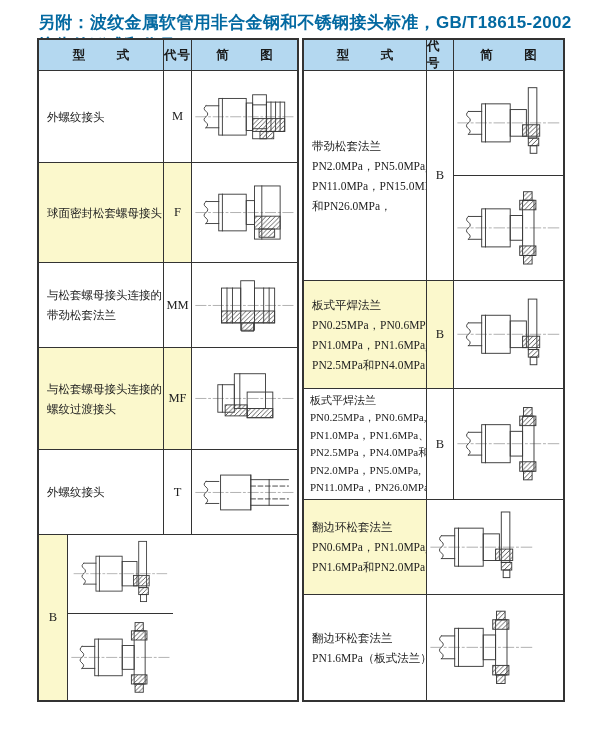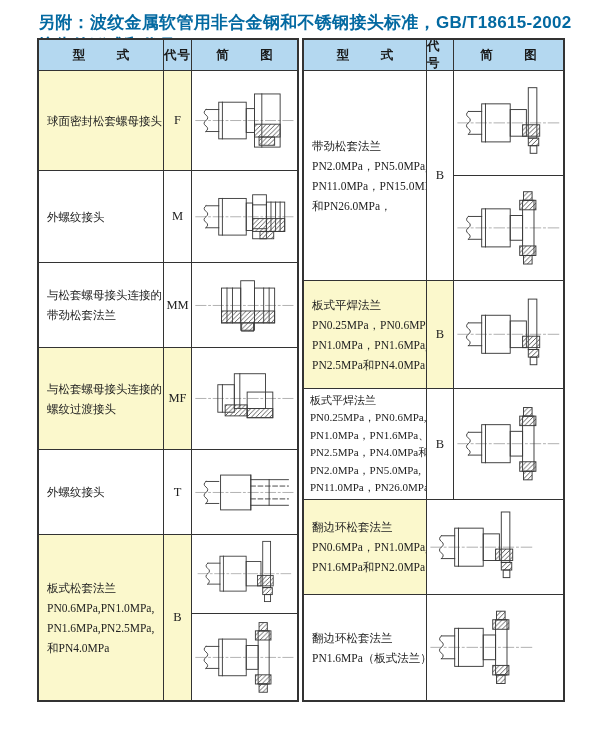--- a/index.html
+++ b/index.html
@@ -45,45 +45,20 @@
 </svg>
 
 <div class="page">
   <div class="title">另附：波纹金属软管用非合金钢和不锈钢接头标准，GB/T18615-2002接头的形式和代号。</div>
   <div class="tbl" id="left-table">
       <div class="tr hdr">
         <div class="cell hc hc-type" style="width:124px">型 式</div>
         <div class="cell hc hc-code" style="width:28px">代号</div>
         <div class="cell hc hc-diagram" style="width:106px">简 图</div>
       </div>
-      <div class="tr" style="height:100px">
-        <div class="cell type-cell hl" style="width:124px">
-          <div class="line">球面密封松套螺母接头</div>
-        </div>
-        <div class="cell code-cell hl" style="width:28px">F</div>
-        <div class="cell diag-cell" style="width:106px">
-          <div class="diag-sub" style="height:99px">
-            <svg class="fitting" viewBox="0 0 110 84" preserveAspectRatio="xMidYMid meet">
-              <g fill="none" stroke="#3a3a3a" stroke-width="1" stroke-linecap="square">
-                <line x1="2" y1="42" x2="108" y2="42" stroke="#888" stroke-width="0.7" stroke-dasharray="11 3 2 3"></line>
-                <path d="M13,30 q-4,3 0,6 q4,3 0,6 q-4,3 0,6 q4,3 0,6"></path>
-                <line x1="13" y1="30" x2="27" y2="30"></line>
-                <line x1="13" y1="54" x2="27" y2="54"></line>
-                <rect x="27" y="22" width="30" height="40"></rect>
-                <line x1="31" y1="22" x2="31" y2="62"></line>
-                <rect x="57" y="29" width="9" height="26"></rect>
-                <rect x="66" y="13" width="28" height="58"></rect>
-                <line x1="74" y1="13" x2="74" y2="71"></line>
-                <rect x="66" y="46" width="28" height="14" fill="url(#hatch)" stroke="#3a3a3a"></rect>
-                <rect x="71" y="60" width="17" height="9" fill="url(#hatch)" stroke="#3a3a3a"></rect>
-              </g>
-            </svg>
-          </div>
-        </div>
-      </div>
       <div class="tr" style="height:92px">
         <div class="cell type-cell" style="width:124px">
           <div class="line">外螺纹接头</div>
         </div>
         <div class="cell code-cell" style="width:28px">M</div>
         <div class="cell diag-cell" style="width:106px">
           <div class="diag-sub" style="height:91px">
             <svg class="fitting" viewBox="0 0 110 84" preserveAspectRatio="xMidYMid meet">
               <g fill="none" stroke="#3a3a3a" stroke-width="1" stroke-linecap="square">
                 <line x1="2" y1="42" x2="108" y2="42" stroke="#888" stroke-width="0.7" stroke-dasharray="11 3 2 3"></line>
@@ -100,20 +75,45 @@
                 <line x1="84" y1="26" x2="84" y2="58"></line>
                 <line x1="89" y1="26" x2="89" y2="58"></line>
                 <line x1="94" y1="26" x2="94" y2="58"></line>
                 <rect x="64" y="44" width="35" height="14" fill="url(#hatch)" stroke="#3a3a3a"></rect>
                 <rect x="72" y="58" width="15" height="8" fill="url(#hatch)" stroke="#3a3a3a"></rect>
               </g>
             </svg>
           </div>
         </div>
       </div>
+      <div class="tr" style="height:100px">
+        <div class="cell type-cell hl" style="width:124px">
+          <div class="line">球面密封松套螺母接头</div>
+        </div>
+        <div class="cell code-cell hl" style="width:28px">F</div>
+        <div class="cell diag-cell" style="width:106px">
+          <div class="diag-sub" style="height:99px">
+            <svg class="fitting" viewBox="0 0 110 84" preserveAspectRatio="xMidYMid meet">
+              <g fill="none" stroke="#3a3a3a" stroke-width="1" stroke-linecap="square">
+                <line x1="2" y1="42" x2="108" y2="42" stroke="#888" stroke-width="0.7" stroke-dasharray="11 3 2 3"></line>
+                <path d="M13,30 q-4,3 0,6 q4,3 0,6 q-4,3 0,6 q4,3 0,6"></path>
+                <line x1="13" y1="30" x2="27" y2="30"></line>
+                <line x1="13" y1="54" x2="27" y2="54"></line>
+                <rect x="27" y="22" width="30" height="40"></rect>
+                <line x1="31" y1="22" x2="31" y2="62"></line>
+                <rect x="57" y="29" width="9" height="26"></rect>
+                <rect x="66" y="13" width="28" height="58"></rect>
+                <line x1="74" y1="13" x2="74" y2="71"></line>
+                <rect x="66" y="46" width="28" height="14" fill="url(#hatch)" stroke="#3a3a3a"></rect>
+                <rect x="71" y="60" width="17" height="9" fill="url(#hatch)" stroke="#3a3a3a"></rect>
+              </g>
+            </svg>
+          </div>
+        </div>
+      </div>
       <div class="tr" style="height:85px">
         <div class="cell type-cell" style="width:124px">
           <div class="line">与松套螺母接头连接的</div>
           <div class="line">带劲松套法兰</div>
         </div>
         <div class="cell code-cell" style="width:28px">MM</div>
         <div class="cell diag-cell" style="width:106px">
           <div class="diag-sub" style="height:84px">
             <svg class="fitting" viewBox="0 0 110 84" preserveAspectRatio="xMidYMid meet">
               <g fill="none" stroke="#3a3a3a" stroke-width="1" stroke-linecap="square">
@@ -174,26 +174,20 @@
                 <line x1="62" y1="23" x2="62" y2="61"></line>
                 <line x1="82" y1="28" x2="82" y2="56"></line>
                 <line x1="62" y1="35" x2="103" y2="35" stroke-dasharray="5 3"></line>
                 <line x1="62" y1="49" x2="103" y2="49" stroke-dasharray="5 3"></line>
               </g>
             </svg>
           </div>
         </div>
       </div>
       <div class="tr" style="height:166px">
-        <div class="cell type-cell hl" style="width:124px">
-          <div class="line">板式松套法兰</div>
-          <div class="line">PN0.6MPa,PN1.0MPa,</div>
-          <div class="line">PN1.6MPa,PN2.5MPa,</div>
-          <div class="line">和PN4.0MPa</div>
-        </div>
         <div class="cell code-cell hl" style="width:28px">B</div>
         <div class="cell diag-cell" style="width:106px">
           <div class="diag-sub" style="height:78px">
             <svg class="fitting" viewBox="0 0 110 84" preserveAspectRatio="xMidYMid meet">
               <g fill="none" stroke="#3a3a3a" stroke-width="1" stroke-linecap="square">
                 <line x1="2" y1="42" x2="108" y2="42" stroke="#888" stroke-width="0.7" stroke-dasharray="11 3 2 3"></line>
                 <path d="M13,30 q-4,3 0,6 q4,3 0,6 q-4,3 0,6 q4,3 0,6"></path>
                 <line x1="13" y1="30" x2="27" y2="30"></line>
                 <line x1="13" y1="54" x2="27" y2="54"></line>
                 <rect x="27" y="22" width="30" height="40"></rect>

